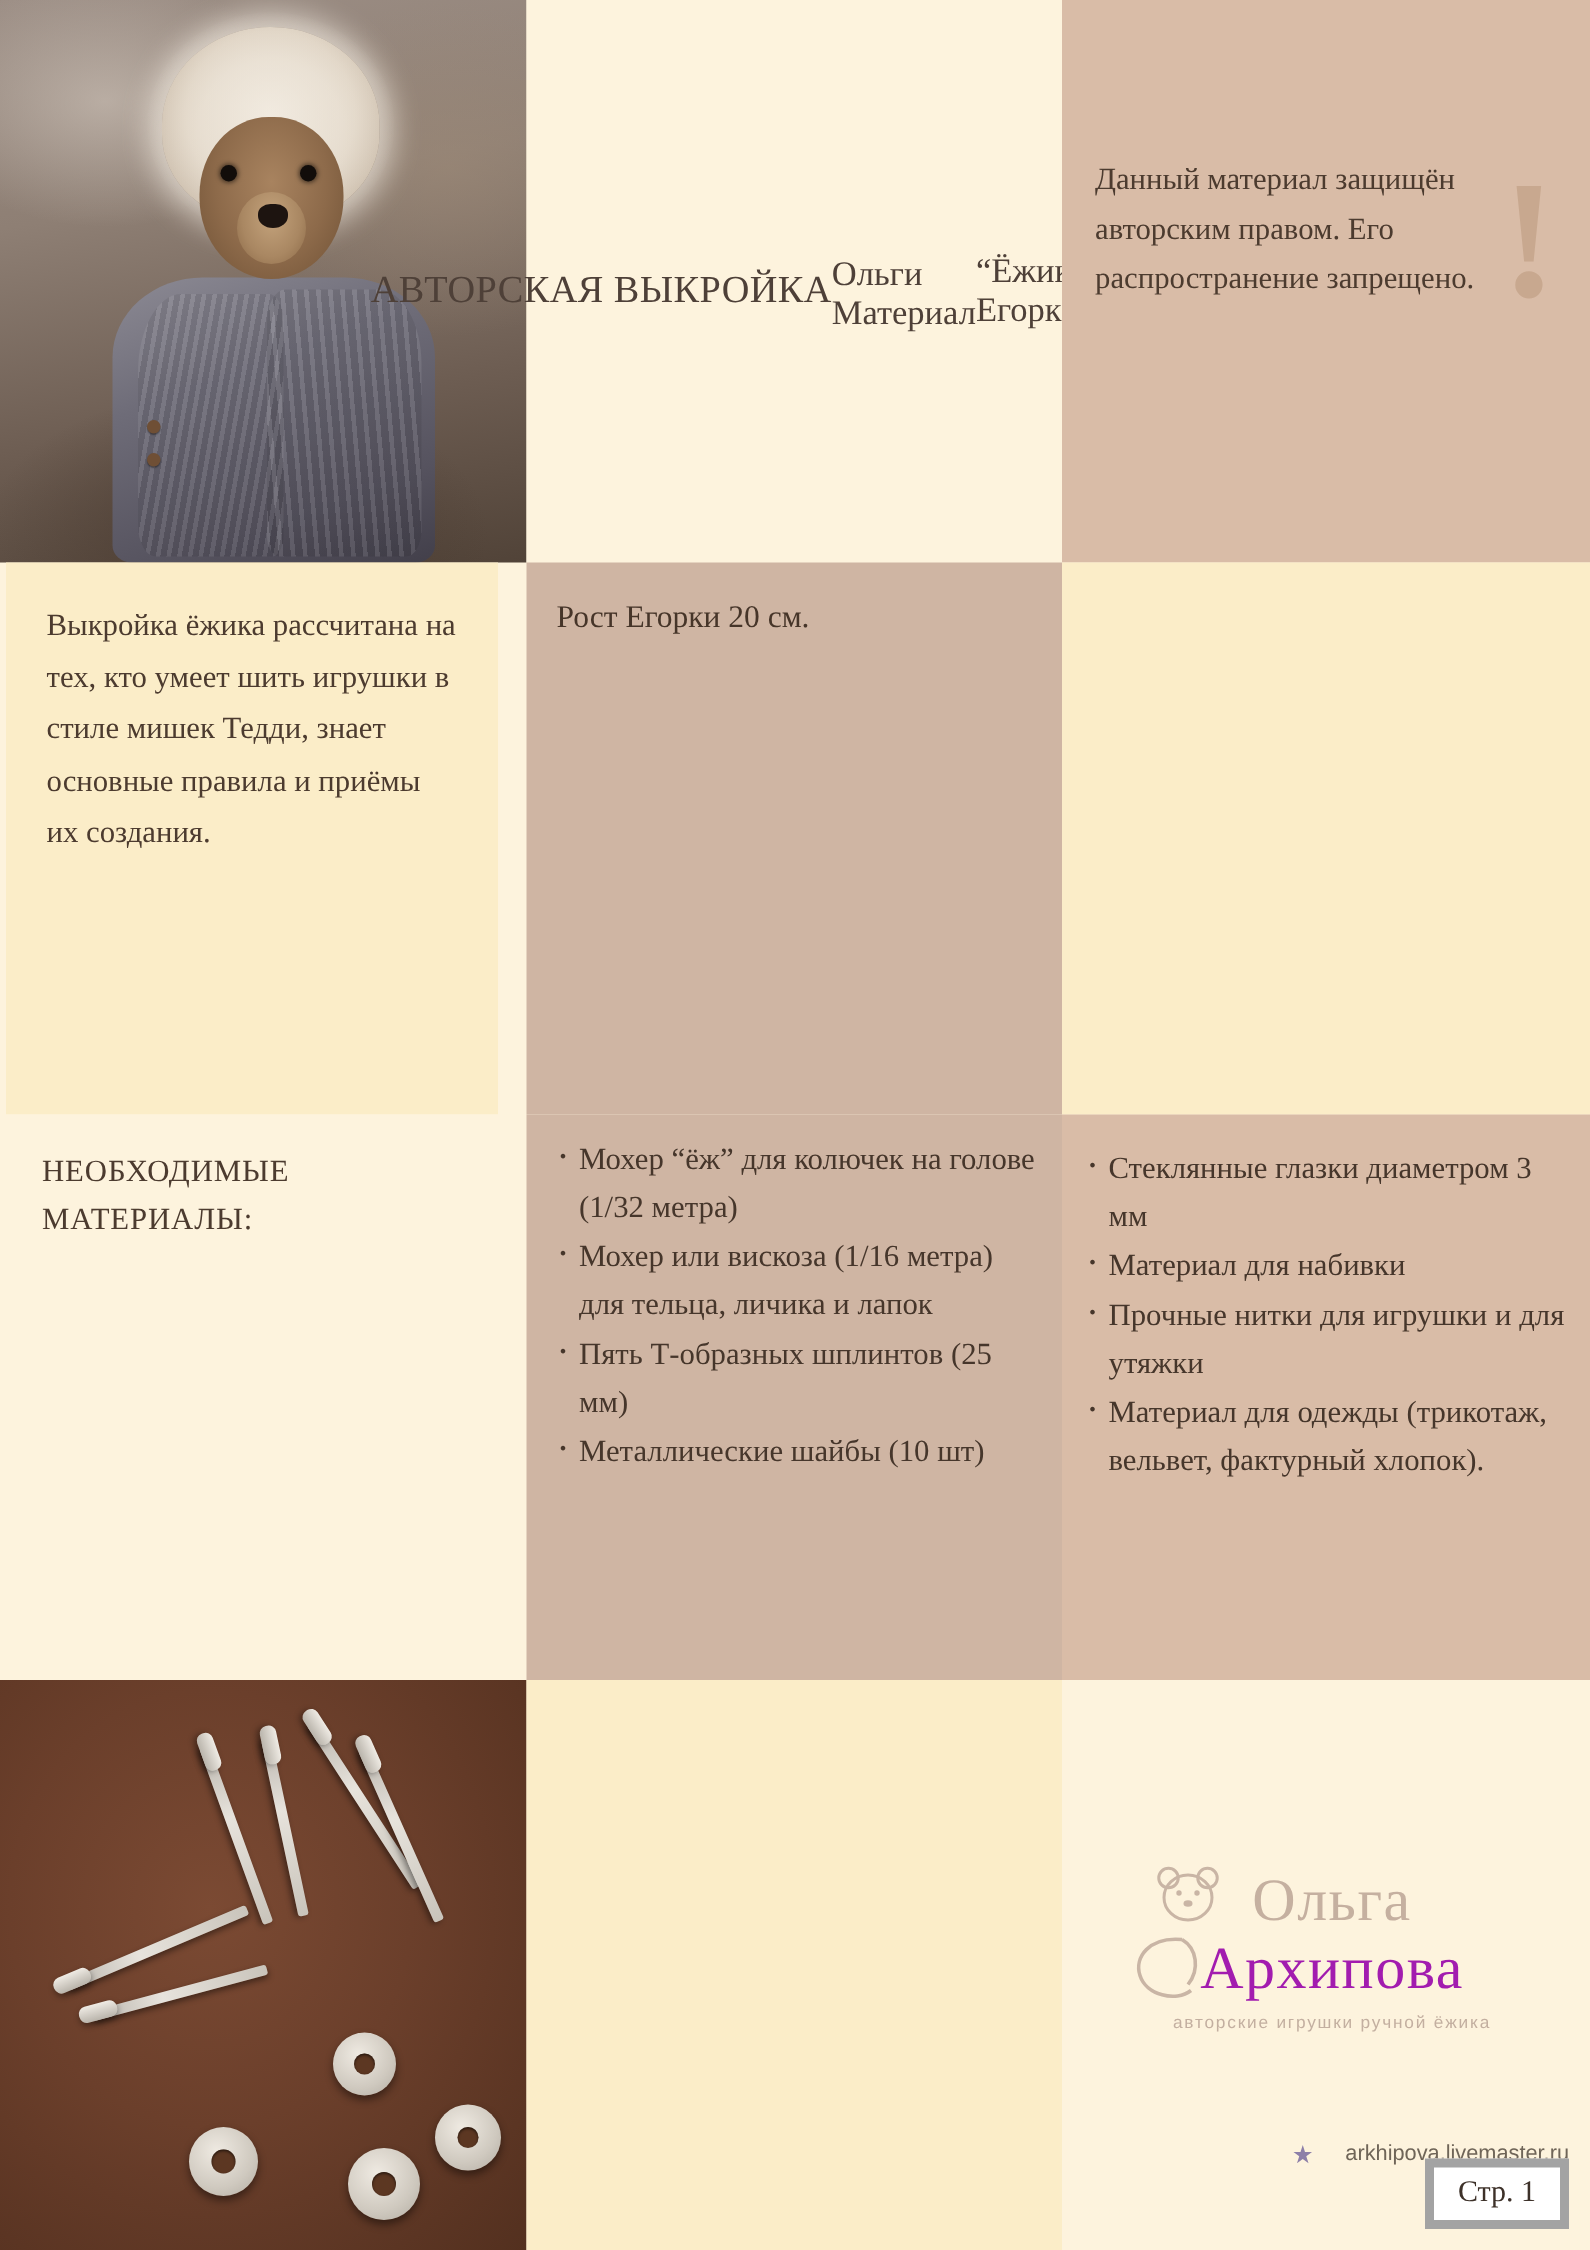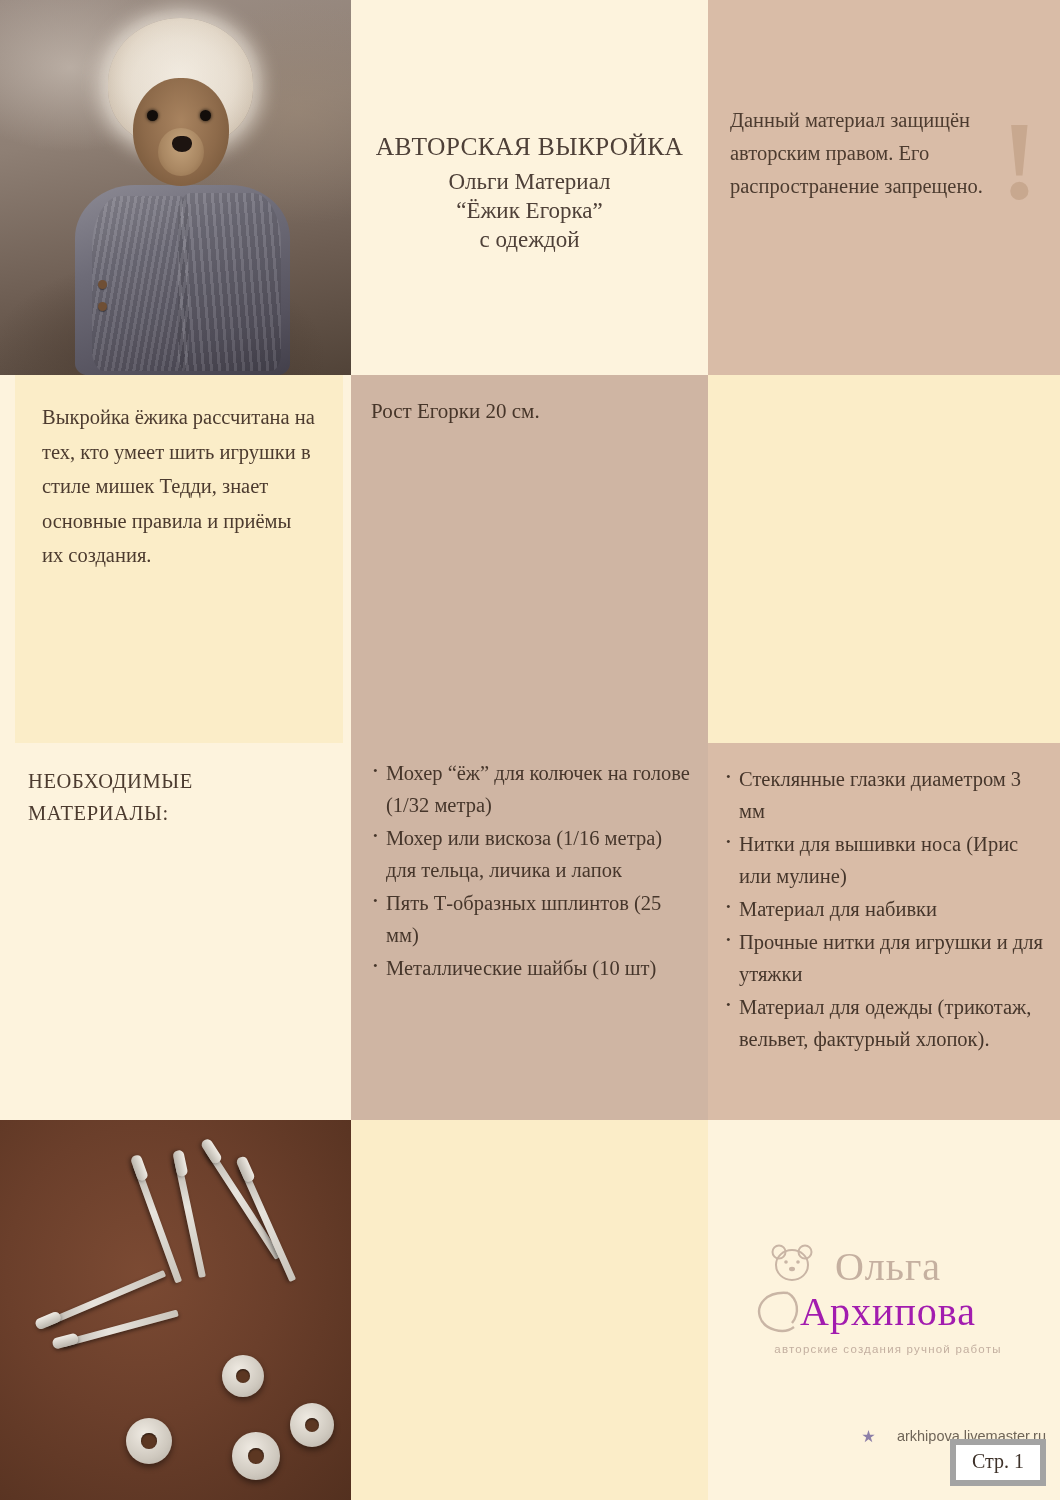--- a/index.html
+++ b/index.html
@@ -92,21 +92,21 @@
   .hh-btn {
     position: absolute; left: 98px; width: 9px; height: 9px; border-radius: 50%;
     background: #6f4f35; box-shadow: 0 1px 1px rgba(0,0,0,0.4);
   }
   .hh-btn.b1 { top: 280px; }
   .hh-btn.b2 { top: 302px; }
 
   .title-block {
     position: absolute; left: 351px; top: 0; width: 357px; height: 375px;
     background: #fdf3dd;
-    display: flex; flex-direction: column; align-items: center; justify-content: center;
+    display: flex; flex-direction: row; align-items: center; justify-content: center;
     padding-top: 10px; box-sizing: border-box;
   }
   .title-main {
     font-size: 25.5px; letter-spacing: 0.3px; color: #4e4038; white-space: nowrap;
   }
   .title-sub { font-size: 23px; color: #4e4038; margin-top: 7px; }
   .title-sub2 { font-size: 23px; color: #4e4038; margin-top: 3px; }
   .title-sub3 { font-size: 23px; color: #4e4038; margin-top: 3px; }
 
   .copyright-block {
@@ -120,21 +120,21 @@
   }
   .excl-mark {
     position: absolute; right: 22px; top: 110px;
     font-size: 112px; line-height: 100px; color: #c8a88f; font-weight: bold;
     font-family: "Liberation Serif", serif;
   }
 
   
   .row2 { position: absolute; left: 0; top: 375px; width: 1060px; height: 368px; }
   .intro-cell {
-    position: absolute; left: 15px; top: 0; width: 328px; height: 368px;
+    position: absolute; left: 4px; top: 0; width: 328px; height: 368px;
     background: #fbedc8;
     box-sizing: border-box; padding: 25px 28px 0 27px;
   }
   .intro-cell p { margin: 0; font-size: 20.5px; line-height: 34.5px; color: #4c3b2f; }
   .height-cell {
     position: absolute; left: 351px; top: 0; width: 357px; height: 368px;
     background: #cfb5a3;
     box-sizing: border-box; padding: 24px 0 0 20px;
   }
   .height-cell p { margin: 0; font-size: 21px; color: #463529; }
@@ -288,21 +288,20 @@
         <li>Мохер “ёж” для колючек на голове (1/32 метра)</li>
         <li>Мохер или вискоза (1/16 метра) для тельца, личика и лапок</li>
         <li>Пять Т-образных шплинтов (25 мм)</li>
         <li>Металлические шайбы (10 шт)</li>
       </ul>
     </div>
 
     <div class="mat-list-2">
       <ul class="matlist">
         <li>Стеклянные глазки диаметром 3 мм</li>
-        <li>Нитки для вышивки носа (Ирис или мулине)</li>
         <li>Материал для набивки</li>
         <li>Прочные нитки для игрушки и для утяжки</li>
         <li>Материал для одежды (трикотаж, вельвет, фактурный хлопок).</li>
       </ul>
     </div>
   </div>
 
   <div class="row4">
 
     <div class="photo-pins">
@@ -341,21 +340,21 @@
           <circle cx="16" cy="19" r="1.8" fill="#c9b5a5"></circle>
           <circle cx="28" cy="19" r="1.8" fill="#c9b5a5"></circle>
           <ellipse cx="22" cy="26" rx="3" ry="2.2" fill="#c9b5a5"></ellipse>
         </svg>
         <svg class="loop-mark" viewBox="0 0 52 46">
           <path d="M34 4 C12 2 2 16 6 28 C10 41 30 46 40 38" fill="none" stroke="#c9b5a5" stroke-width="2.4"></path>
           <path d="M34 4 C44 10 46 24 38 34" fill="none" stroke="#c9b5a5" stroke-width="2.4"></path>
         </svg>
         <div class="logo-line1">Ольга</div>
         <div class="logo-line2">Архипова</div>
-        <div class="logo-sub">авторские создания ручной работы</div>
+        <div class="logo-sub">авторские игрушки ручной ёжика</div>
       </div>
 
       <div class="watermark">
         <svg class="wm-icon" viewBox="0 0 16 16">
           <path d="M8 1 L9.6 6 L14.6 6 L10.5 9 L12.1 14 L8 11 L3.9 14 L5.5 9 L1.4 6 L6.4 6 Z" fill="#8d7fa8"></path>
         </svg>
         <span>arkhipova.livemaster.ru</span>
       </div>
 
       <div class="page-num">Стр. 1</div>

